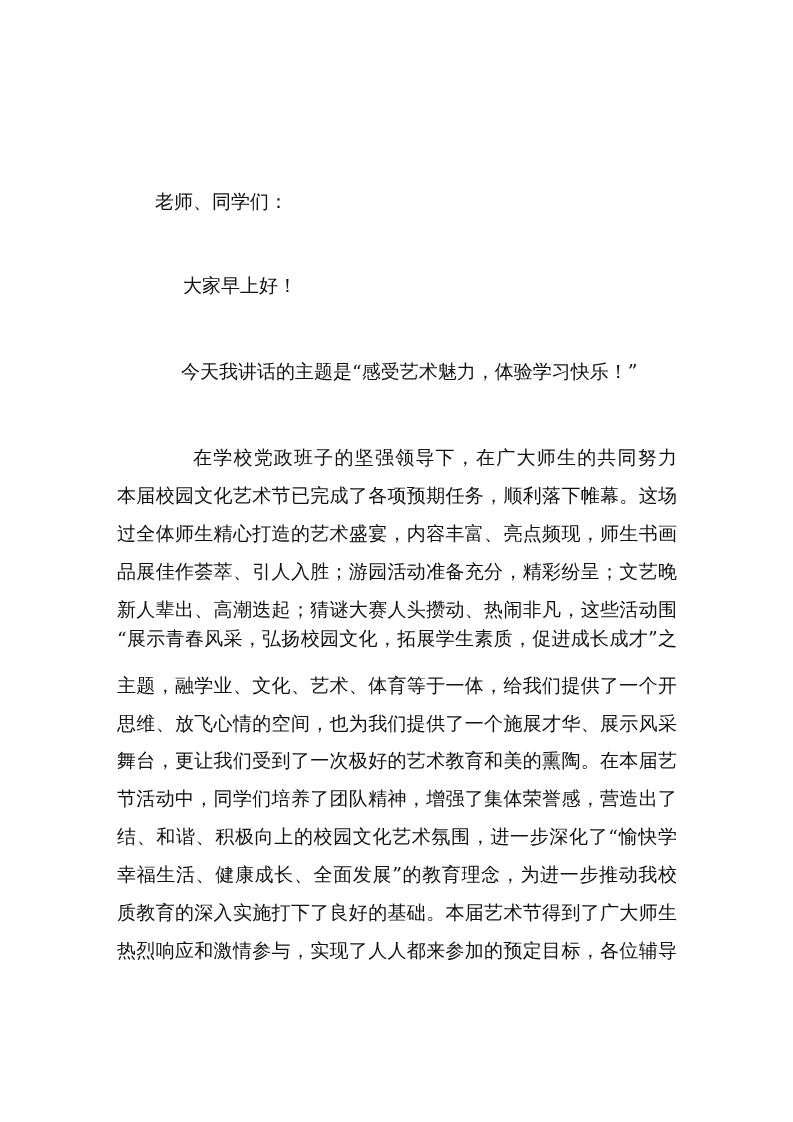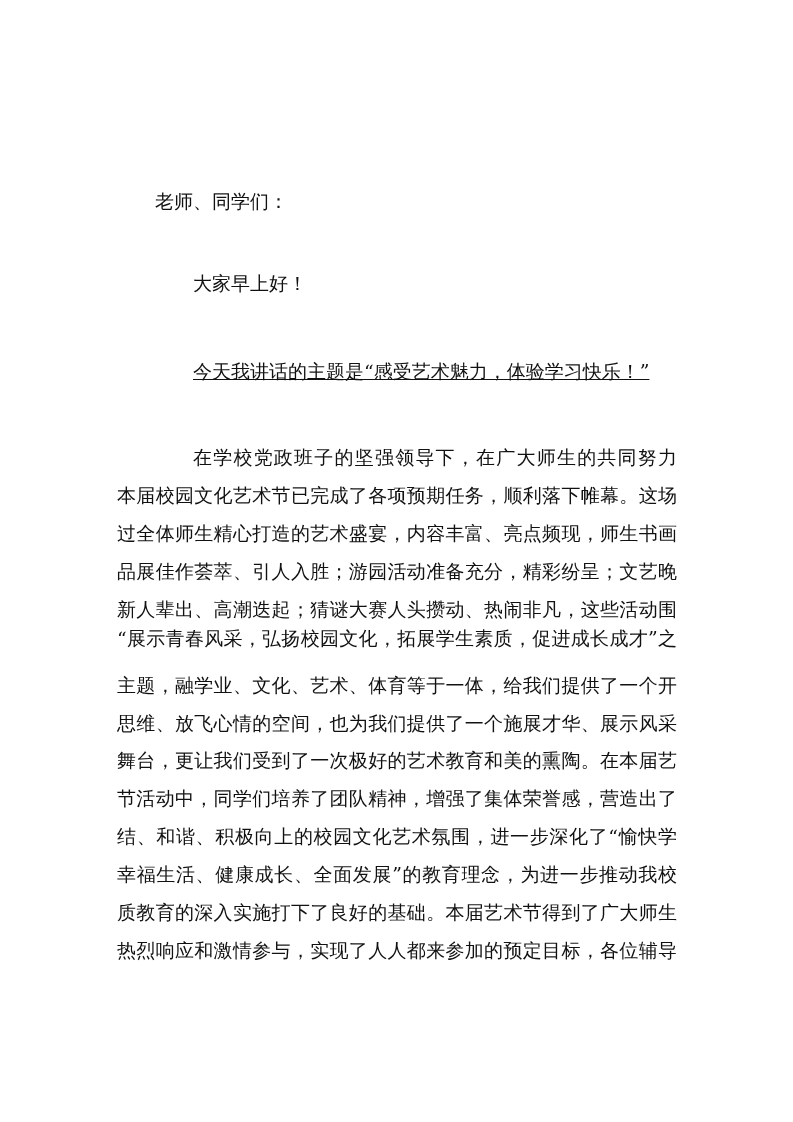--- a/index.html
+++ b/index.html
@@ -22,22 +22,22 @@
       background: #ffffff;
     }
     .line {
       position: absolute;
       font-size: 19px;
       line-height: 24px;
       height: 24px;
       white-space: nowrap;
     }
     .salutation { left: 155px; top: 189px; }
-    .greeting   { left: 193px; top: 273px; font-family: Liberation Mono, monospace; }
-    .topic      { left: 193px; top: 359px; text-decoration: underline; }
+    .greeting   { left: 183px; top: 273px; }
+    .topic      { left: 181px; top: 359px; }
     .body-line {
       left: 117px;
       width: 560px;
       text-align: justify;
       text-align-last: justify;
       white-space: normal;
       overflow: hidden;
     }
     .body-line.first {
       left: 193px;

